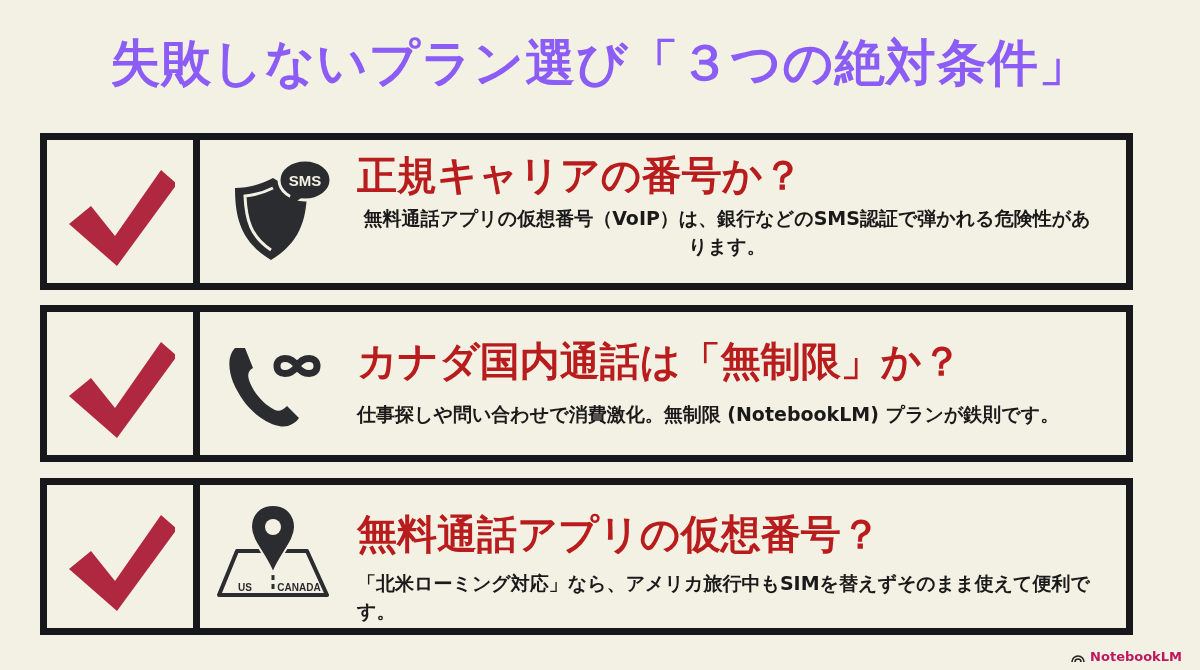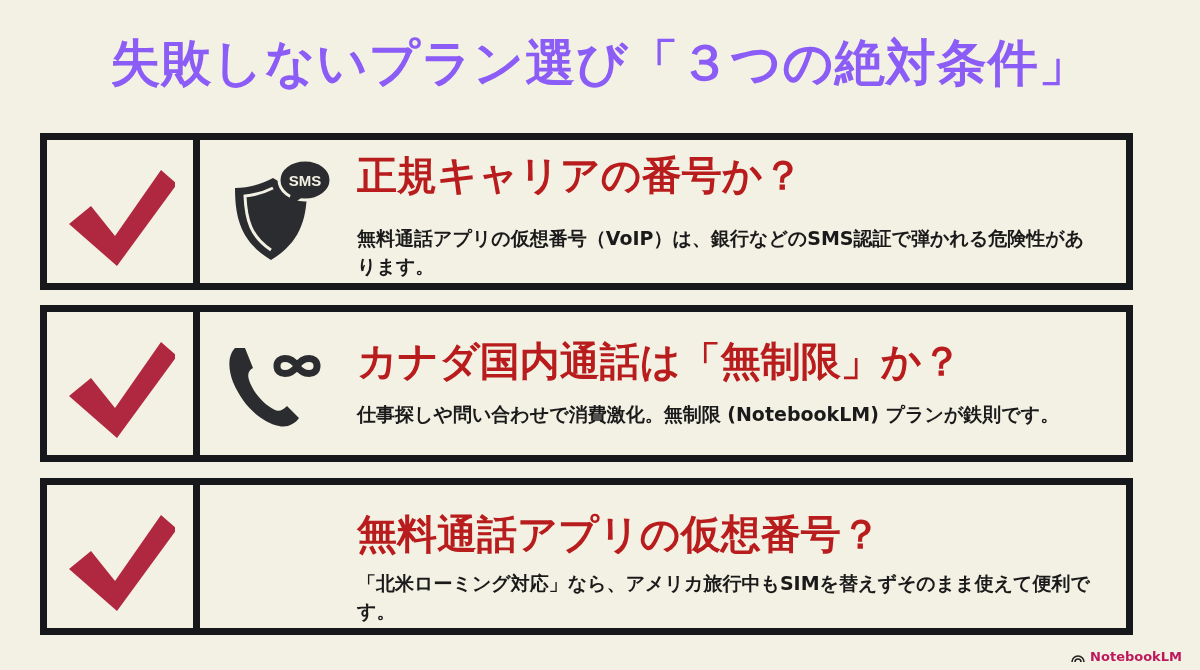--- a/index.html
+++ b/index.html
@@ -16,37 +16,37 @@
   .icon-cell svg{position:absolute;left:0;top:0;}
   .heading{position:absolute;left:310px;font-size:40px;font-weight:bold;white-space:nowrap;color:#b91c1c;}
   .desc{position:absolute;left:310px;font-size:19px;font-weight:bold;line-height:28px;color:#1a1a1a;width:740px;}
   .footer{position:absolute;right:18px;bottom:6px;font-size:13px;font-weight:bold;color:#be185d;display:flex;align-items:center;gap:5px;}
 </style>
 </head>
 <body>
 
 <div class="title">失敗しないプラン選び「３つの絶対条件」</div>
 
-<div class="row" style="top:133px;">
+<div class="row" style="top:133px;text-align:center;">
   <div class="check-cell">
     <svg width="110" height="110" viewBox="0 0 110 110">
       <polygon points="4,62 26,44 50,74 96,8 112,22 52,104" fill="#b0283f"></polygon>
     </svg>
   </div>
   <div class="icon-cell">
     <svg width="130" height="143" viewBox="0 0 130 143">
       <path d="M56,38 C45,44 32,48 18,48 C18,78 24,102 54,120 C84,102 90,78 90,48 C76,48 66,44 56,38 Z" fill="#2b2c30"></path>
       <path d="M56,48 C48,52 38,55 28,56 C29,80 34,97 54,110" fill="none" stroke="#f3f1e4" stroke-width="3"></path>
       <ellipse cx="88" cy="40" rx="26" ry="20" fill="#2b2c30" stroke="#f3f1e4" stroke-width="3"></ellipse>
       <polygon points="74,54 68,70 84,58" fill="#2b2c30"></polygon>
       <text x="88" y="46" font-family="Liberation Sans, sans-serif" font-size="15" font-weight="bold" fill="#f3f1e4" text-anchor="middle">SMS</text>
     </svg>
   </div>
   <div class="heading" style="top:8px;">正規キャリアの番号か？</div>
-  <div class="desc" style="top:84px;">無料通話アプリの仮想番号（VoIP）は、銀行などのSMS認証で弾かれる危険性があります。</div>
+  <div class="desc" style="top:64px;">無料通話アプリの仮想番号（VoIP）は、銀行などのSMS認証で弾かれる危険性があります。</div>
 </div>
 
 <div class="row" style="top:305px;">
   <div class="check-cell">
     <svg width="110" height="110" viewBox="0 0 110 110">
       <polygon points="4,62 26,44 50,74 96,8 112,22 52,104" fill="#b0283f"></polygon>
     </svg>
   </div>
   <div class="icon-cell">
     <svg width="130" height="143" viewBox="0 0 130 143">
@@ -57,20 +57,31 @@
   <div class="heading" style="top:22px;">カナダ国内通話は「無制限」か？</div>
   <div class="desc" style="top:88px;">仕事探しや問い合わせで消費激化。無制限 (NotebookLM) プランが鉄則です。</div>
 </div>
 
 <div class="row" style="top:478px;">
   <div class="check-cell">
     <svg width="110" height="110" viewBox="0 0 110 110">
       <polygon points="4,62 26,44 50,74 96,8 112,22 52,104" fill="#b0283f"></polygon>
     </svg>
   </div>
+  <div class="icon-cell" style="left:168px;">
+    <svg width="130" height="143" viewBox="0 0 130 143">
+      <path d="M22,68 L78,68" stroke="none"></path>
+      <polygon points="22,66 92,66 112,110 4,110" fill="none" stroke="#2b2c30" stroke-width="4" stroke-linejoin="round"></polygon>
+      <line x1="58" y1="90" x2="58" y2="110" stroke="#2b2c30" stroke-width="3" stroke-dasharray="5,4"></line>
+      <path d="M58,20 C44,20 36,30 36,42 C36,56 50,68 58,88 C66,68 80,56 80,42 C80,30 72,20 58,20 Z" fill="#2b2c30" stroke="#f3f1e4" stroke-width="2"></path>
+      <circle cx="58" cy="42" r="8" fill="#f3f1e4"></circle>
+      <text x="30" y="106" font-family="Liberation Sans, sans-serif" font-size="10" font-weight="bold" fill="#2b2c30" text-anchor="middle">US</text>
+      <text x="84" y="106" font-family="Liberation Sans, sans-serif" font-size="10" font-weight="bold" fill="#2b2c30" text-anchor="middle">CANADA</text>
+    </svg>
+  </div>
   <div class="heading" style="top:22px;">無料通話アプリの仮想番号？</div>
   <div class="desc" style="top:84px;">「北米ローミング対応」なら、アメリカ旅行中もSIMを替えずそのまま使えて便利です。</div>
 </div>
 
 <div class="footer">
   <svg width="14" height="10" viewBox="0 0 14 10">
     <path d="M1,10 A6,6 0 0 1 13,10" fill="none" stroke="#222" stroke-width="1.6"></path>
     <path d="M4,10 A3,3 0 0 1 10,10" fill="none" stroke="#222" stroke-width="1.6"></path>
   </svg>
   <span>NotebookLM</span>

